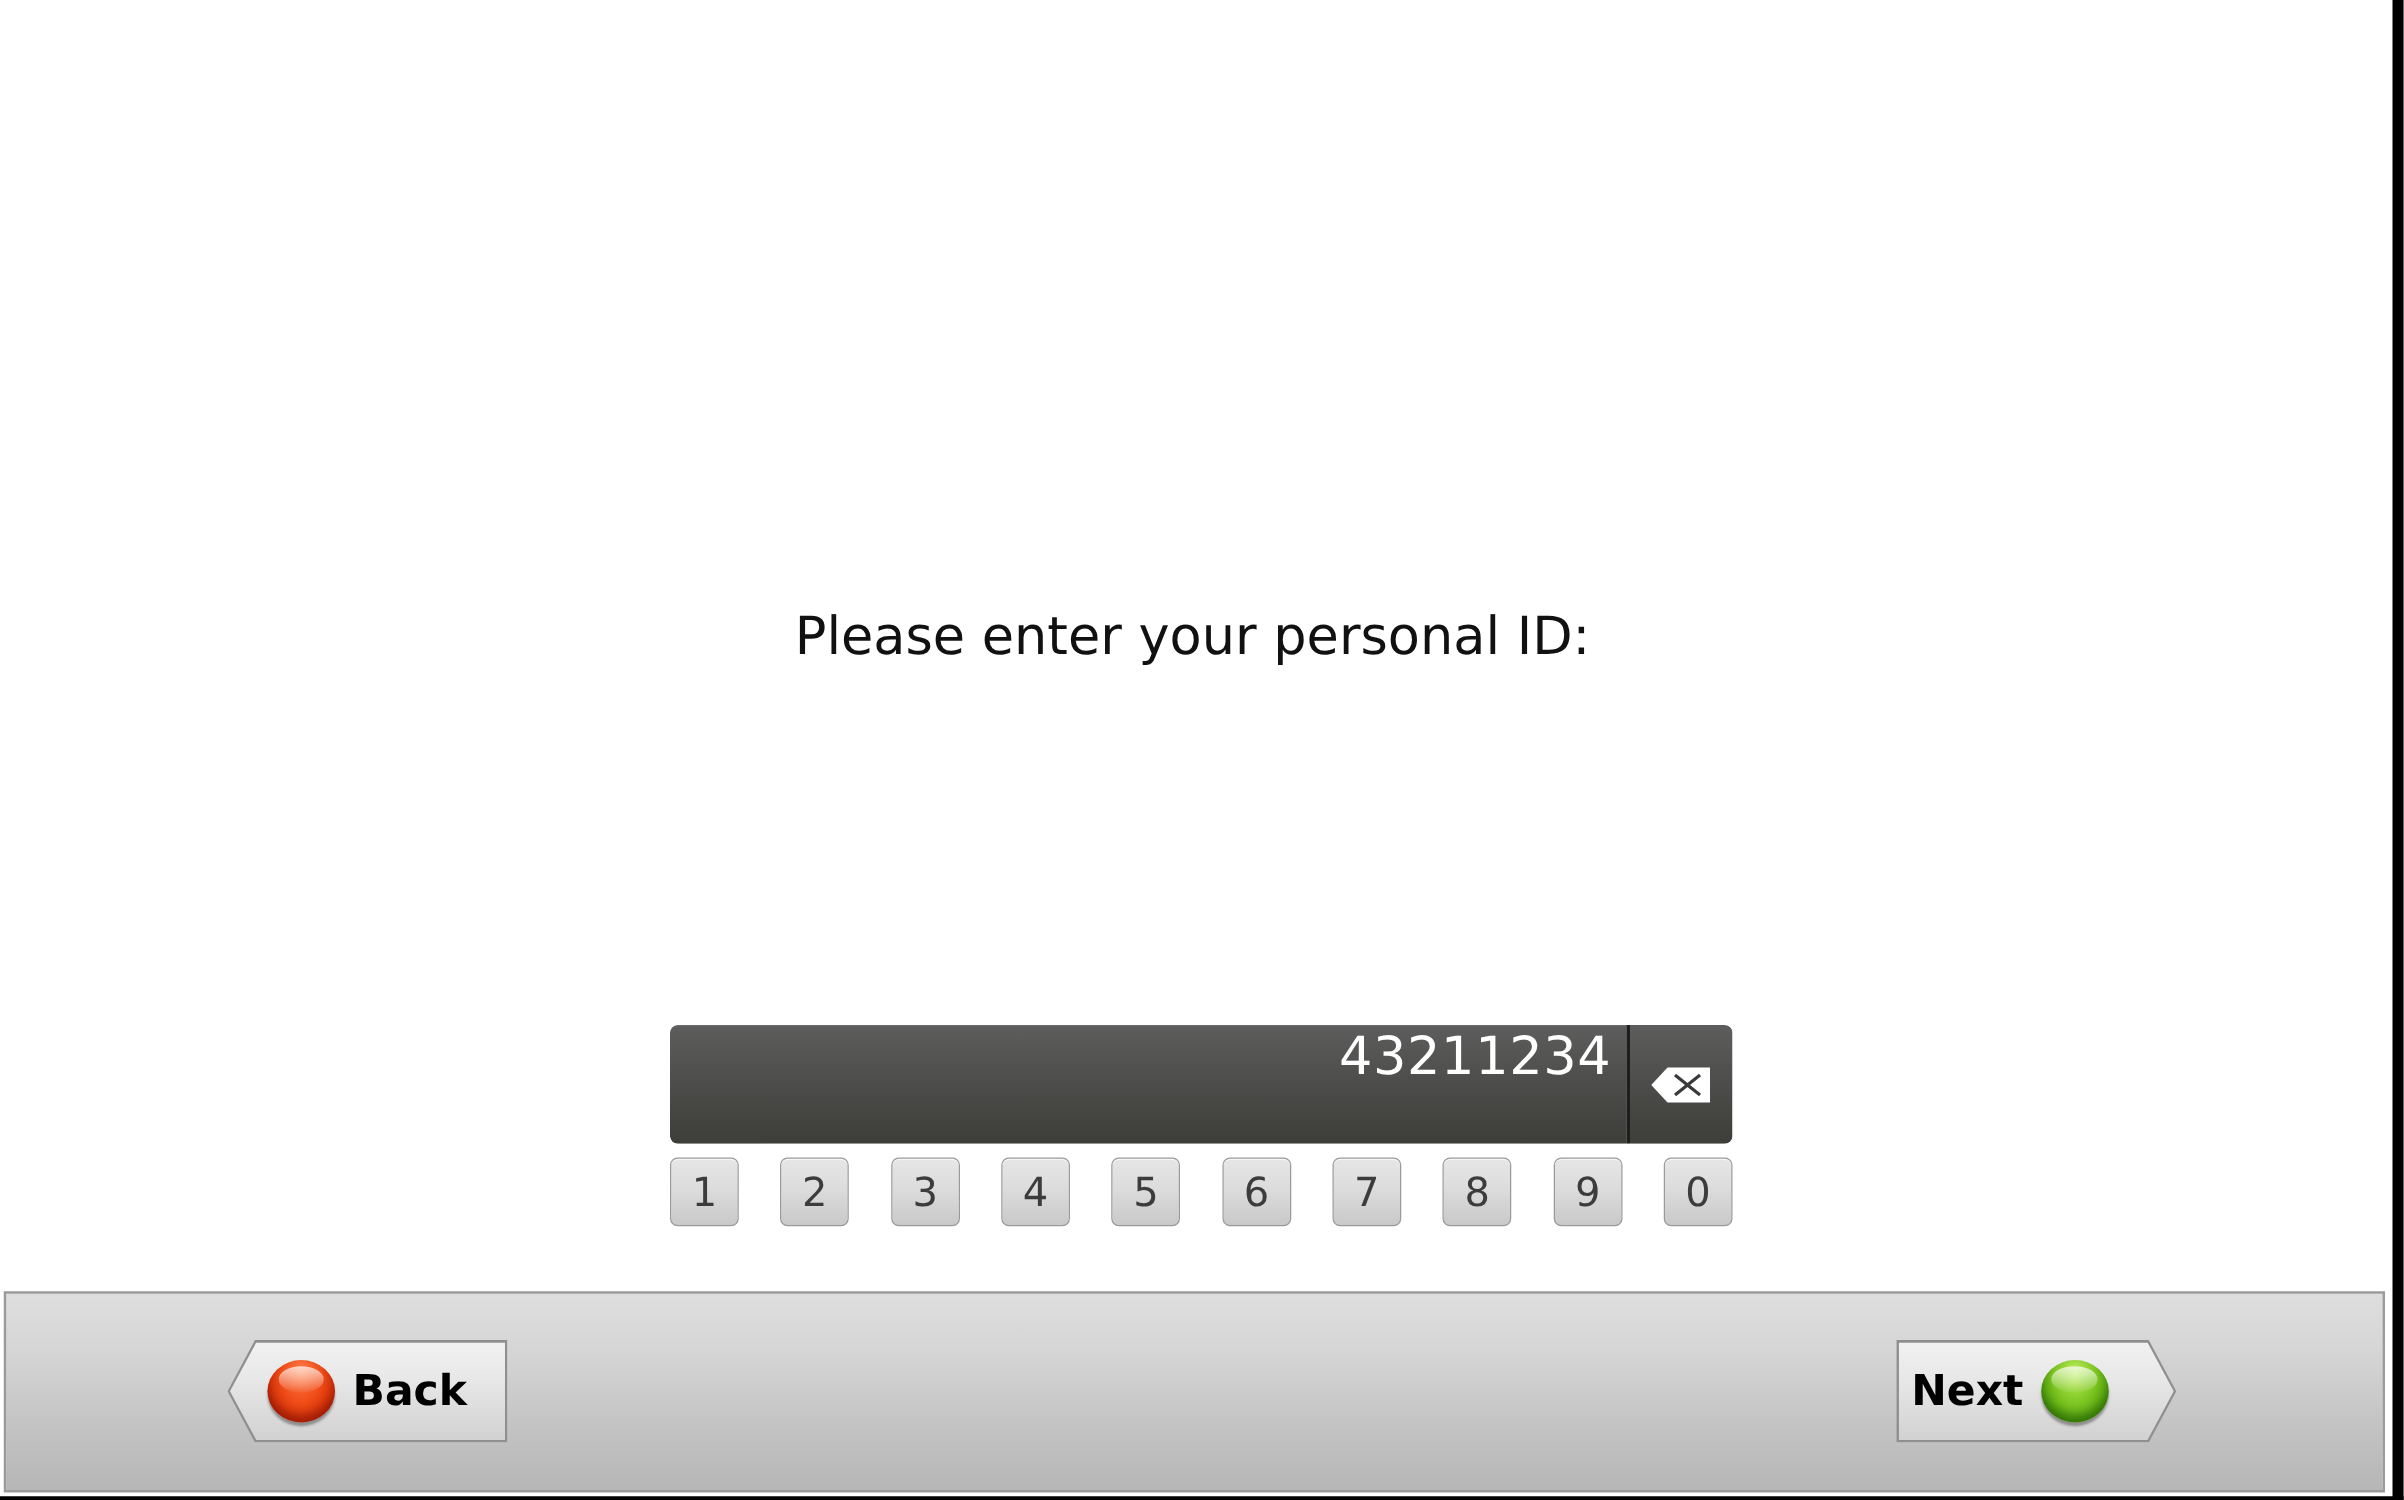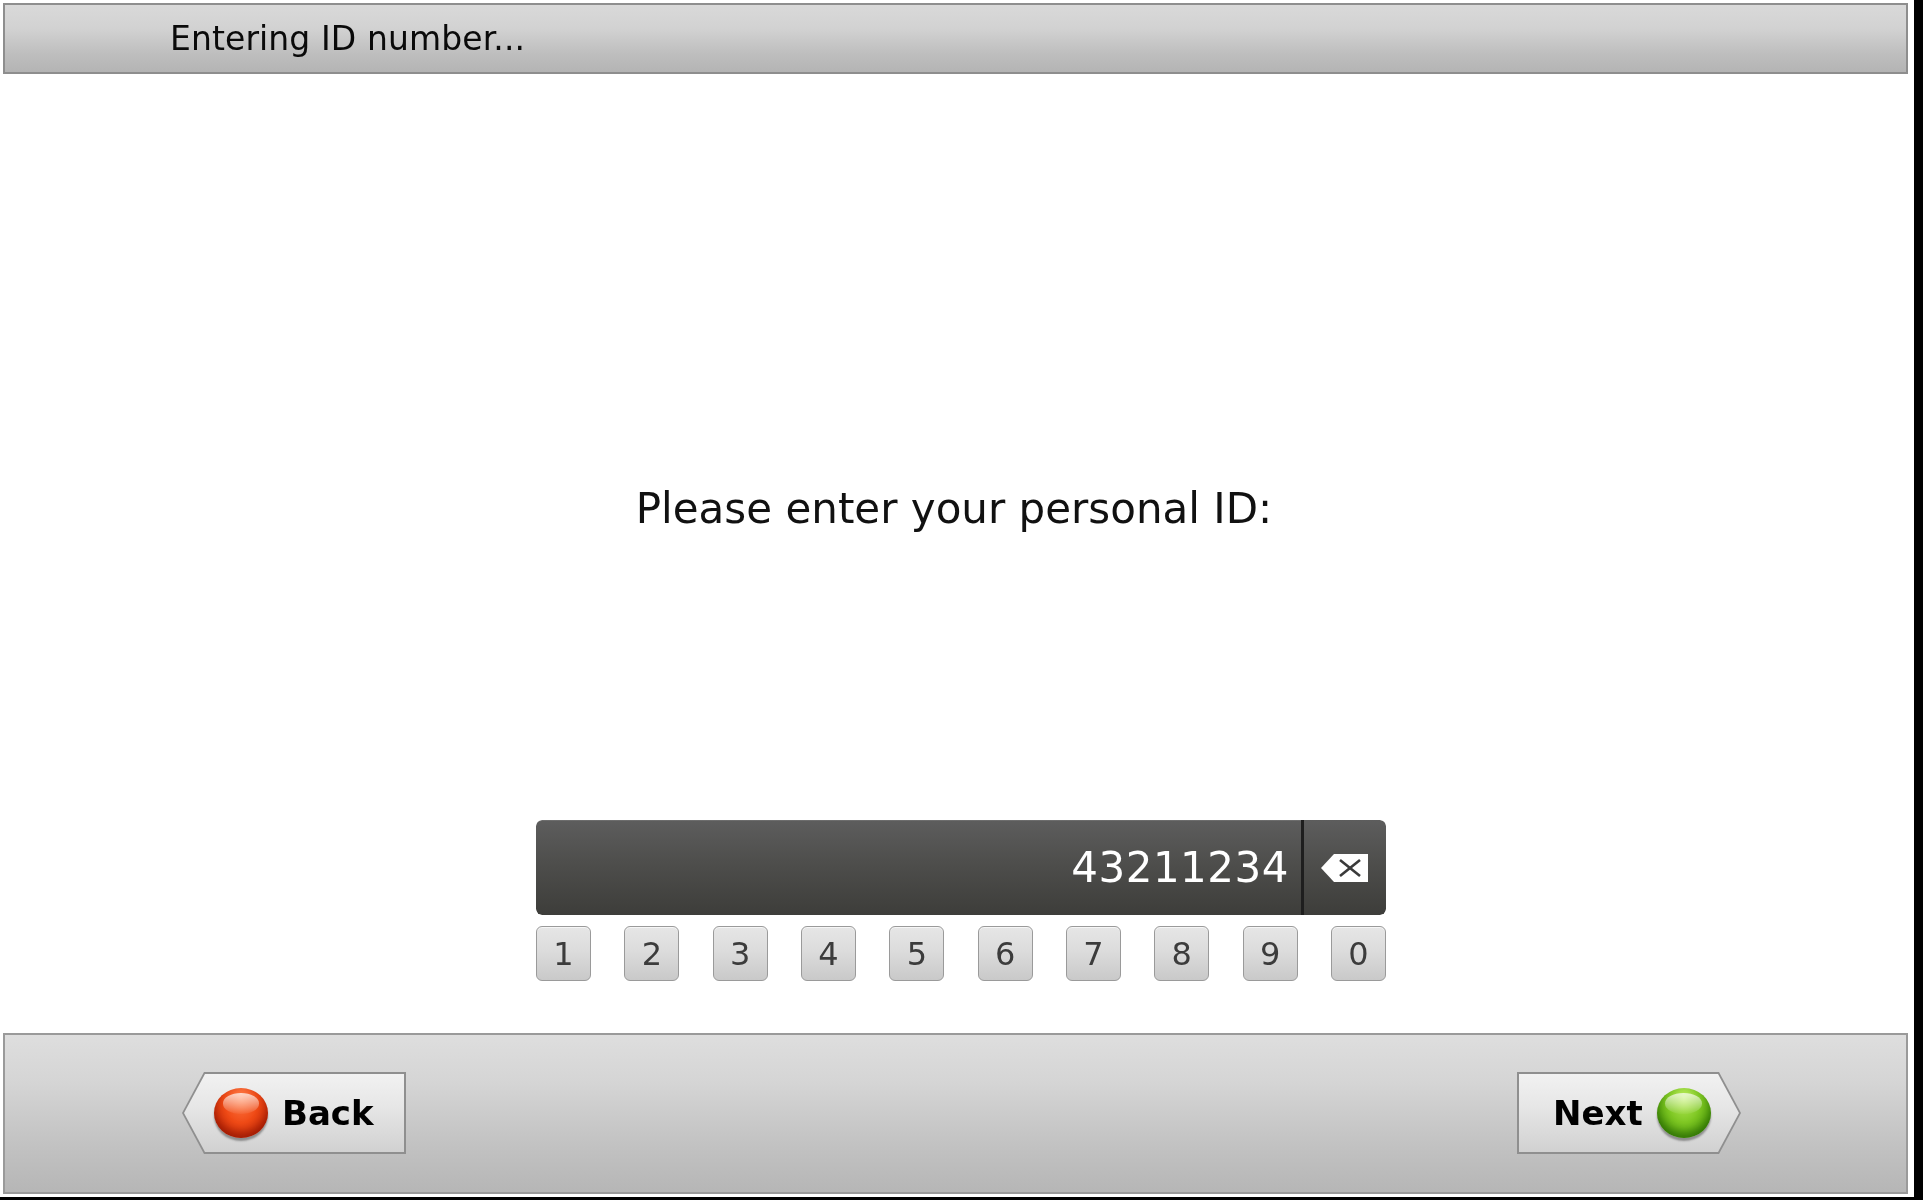--- a/index.html
+++ b/index.html
@@ -84,21 +84,21 @@
     border-radius: 6px;
     overflow: hidden;
   }
 
   .display-field {
     position: relative;
     flex: 1 1 auto;
     background: linear-gradient(to bottom, #5d5d5d 0%, #4e4e4c 45%, #3d3d3a 100%);
     border-radius: 6px 0 0 6px;
     display: flex;
-    align-items: center;
+    align-items: flex-start;
     justify-content: flex-end;
     box-shadow: inset 0 1px 0 rgba(255,255,255,0.10);
   }
   .display-value {
     color: #ffffff;
     font-size: 42px;
     padding-right: 12px;
     font-family: "DejaVu Sans", sans-serif;
     letter-spacing: 0.5px;
     white-space: nowrap;
@@ -192,21 +192,21 @@
     clip-path: polygon(2px 2px, calc(100% - 23px) 2px, calc(100% - 2px) 50%, calc(100% - 23px) calc(100% - 2px), 2px calc(100% - 2px));
   }
 
   .nav-inner {
     position: absolute;
     inset: 0;
     display: flex;
     align-items: center;
   }
   .back-btn .nav-inner { padding-left: 32px; }
-  .next-btn .nav-inner { padding-left: 36px; }
+  .next-btn .nav-inner { padding-left: 12px; }
 
   .nav-label {
     font-size: 34px;
     color: #000000;
     font-family: "DejaVu Sans", sans-serif;
     font-weight: bold;
     white-space: nowrap;
   }
 
   .led {
@@ -235,23 +235,20 @@
     background: radial-gradient(ellipse at 50% 20%, #b8ec58 0%, #7dc622 45%, #4f9c08 80%, #2f6a05 100%);
     box-shadow: 0 3px 2px rgba(0,0,0,0.35), inset 0 -6px 8px rgba(20,80,0,0.55);
     margin-left: 14px;
   }
 </style>
 </head>
 <body>
 
 <div id="app">
 
-  <div class="titlebar">
-    <div class="titlebar-text">Entering ID number...</div>
-  </div>
 
   <div class="content">
 
     <div class="prompt">Please enter your personal ID:</div>
 
     <div class="entry-wrap">
 
       <div class="display-row">
         <div class="display-field">
           <span class="display-value">43211234</span>

